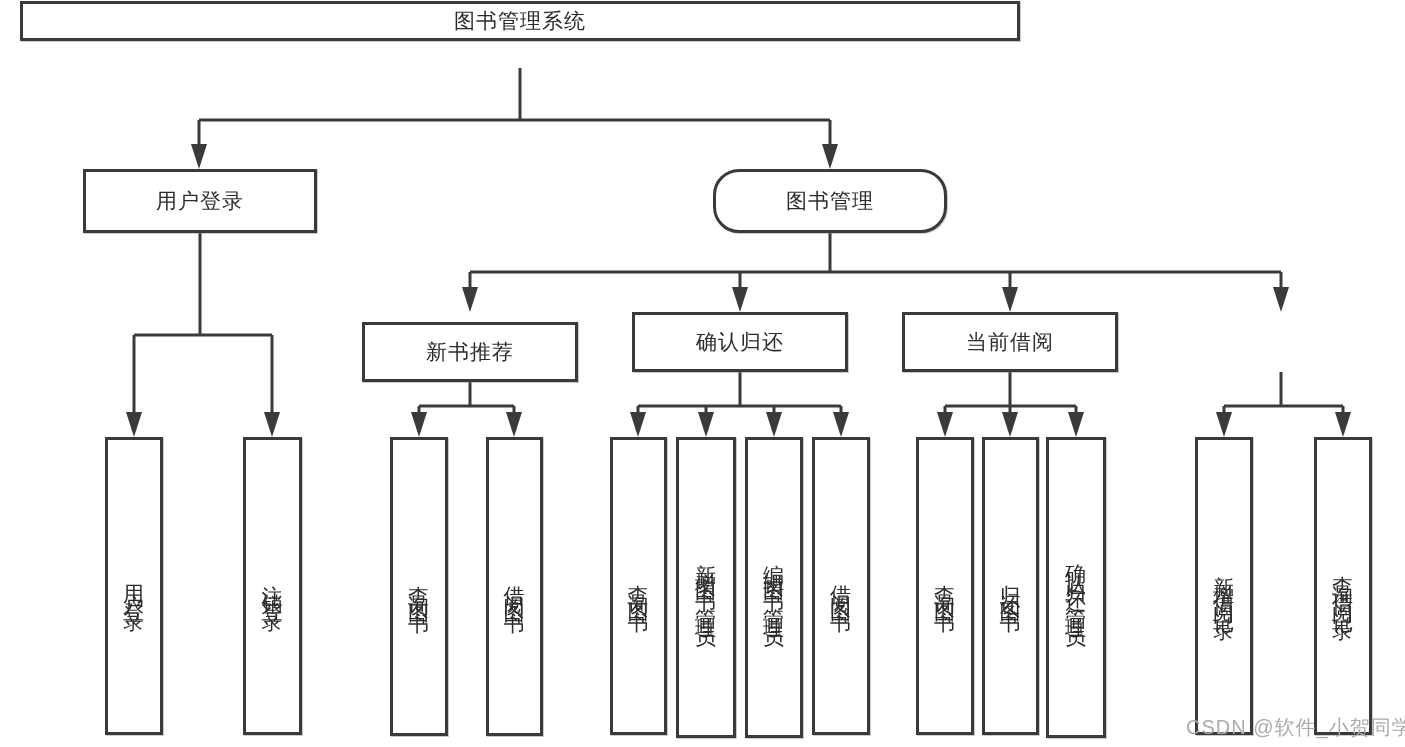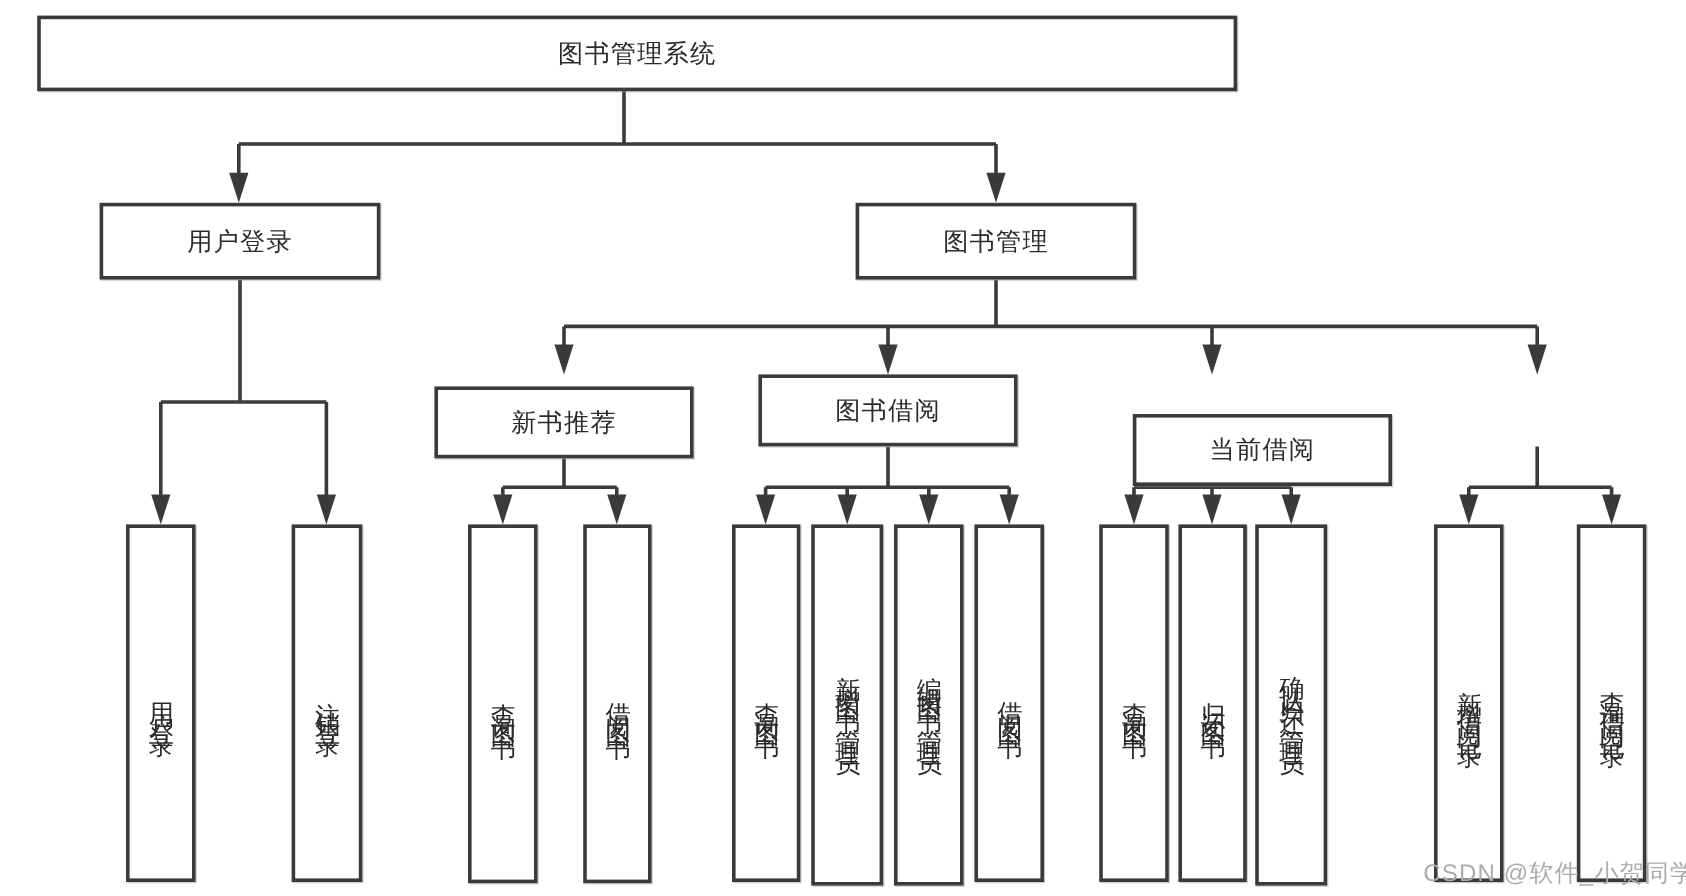--- a/index.html
+++ b/index.html
@@ -79,38 +79,38 @@
       <polygon points="766,412 782,412 774,437"></polygon>
       <polygon points="833,412 849,412 841,437"></polygon>
       <polygon points="937,412 953,412 945,437"></polygon>
       <polygon points="1002,412 1018,412 1010,437"></polygon>
       <polygon points="1068,412 1084,412 1076,437"></polygon>
       <polygon points="1216,412 1232,412 1224,437"></polygon>
       <polygon points="1335,412 1351,412 1343,437"></polygon>
     </g>
   </svg>
 
-  <div class="node" style="left:20px;top:13px;width:1000px;height:63px;margin-left:11px;">
+  <div class="node" style="left:20px;top:1px;width:1000px;height:40px;">
     <span>图书管理系统</span>
   </div>
 
   <div class="node" style="left:83px;top:169px;width:234px;height:64px;">
     <span>用户登录</span>
   </div>
-  <div class="node" style="left:713px;top:169px;width:234px;height:64px;">
+  <div class="node" style="left:713px;top:169px;width:234px;height:64px;border-radius:26px;">
     <span>图书管理</span>
   </div>
 
   <div class="node" style="left:362px;top:322px;width:216px;height:60px;">
     <span>新书推荐</span>
   </div>
   <div class="node" style="left:632px;top:312px;width:216px;height:60px;">
-    <span>图书借阅</span>
+    <span>确认归还</span>
   </div>
-  <div class="node" style="left:944px;top:312px;width:216px;height:60px;margin-top:33px;">
+  <div class="node" style="left:902px;top:312px;width:216px;height:60px;">
     <span>当前借阅</span>
   </div>
 
   <div class="node vnode" style="left:105px;top:437px;width:58px;height:298px;">
     <span>用户登录</span>
   </div>
   <div class="node vnode" style="left:243px;top:437px;width:59px;height:298px;">
     <span>注销登录</span>
   </div>
 

